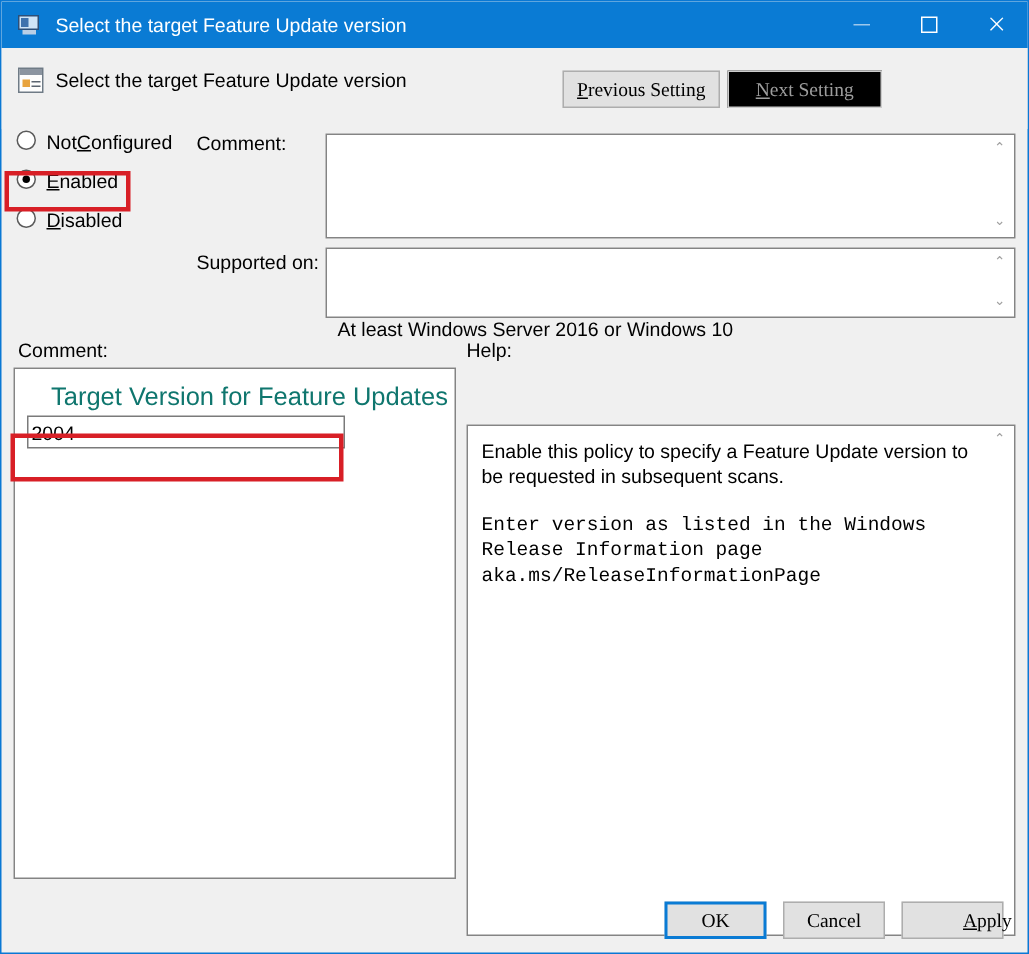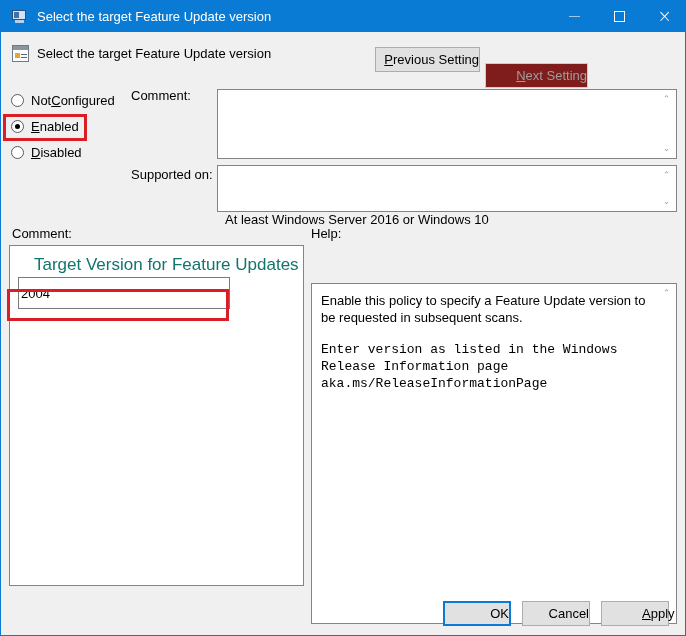--- a/index.html
+++ b/index.html
@@ -129,35 +129,34 @@
   .header-icon .ln2 { top: 11px; }
   .header-title {
     position: absolute;
     left: 36px; top: 14px;
     font-size: 13px;
     color: #000000;
     white-space: nowrap;
   }
 
   .btn {
-    font-family: Liberation Sans, sans-serif;
+    font-family: Liberation Serif, serif;
     font-size: 13px;
     background: #e1e1e1;
     border: 1px solid #adadad;
     color: #000000;
     box-sizing: border-box;
     padding: 0;
     cursor: default;
-    text-align: right;
+    text-align: center;
   }
   .btn.disabled {
     color: #9d9d9d;
-    background: #7f1d1d;
+    background: #000000;
     border-color: #cccccc;
-    margin-top: 16px;
   }
   .btn-prev {
     position: absolute;
     left: 374px; top: 46px;
     width: 105px; height: 25px;
   }
   .btn-next {
     position: absolute;
     left: 484px; top: 46px;
     width: 103px; height: 25px;
@@ -166,21 +165,20 @@
 
   
   .radio-group {
     position: absolute;
     left: 10px; top: 86px;
     width: 115px;
   }
   .radio-row {
     height: 26px;
     display: flex;
-    align-items: center;
     font-size: 13px;
     color: #000000;
   }
   .radio-mark {
     width: 13px; height: 13px;
     border-radius: 50%;
     border: 1px solid #5a5a5a;
     background: #ffffff;
     box-sizing: border-box;
     margin-right: 7px;
@@ -263,21 +261,21 @@
   }
   .opt-label {
     position: absolute;
     left: 24px; top: 9px;
     font-size: 17px;
     color: #0f766e;
   }
   .opt-input {
     position: absolute;
     left: 8px; top: 31px;
-    width: 212px; height: 32px;
+    width: 212px; height: 22px;
     border: 1px solid #7a7a7a;
     background: #ffffff;
     box-sizing: border-box;
     font-family: "Liberation Sans", sans-serif;
     font-size: 13px;
     color: #000000;
     padding: 0 2px;
     outline: none;
   }
   .help-text {

